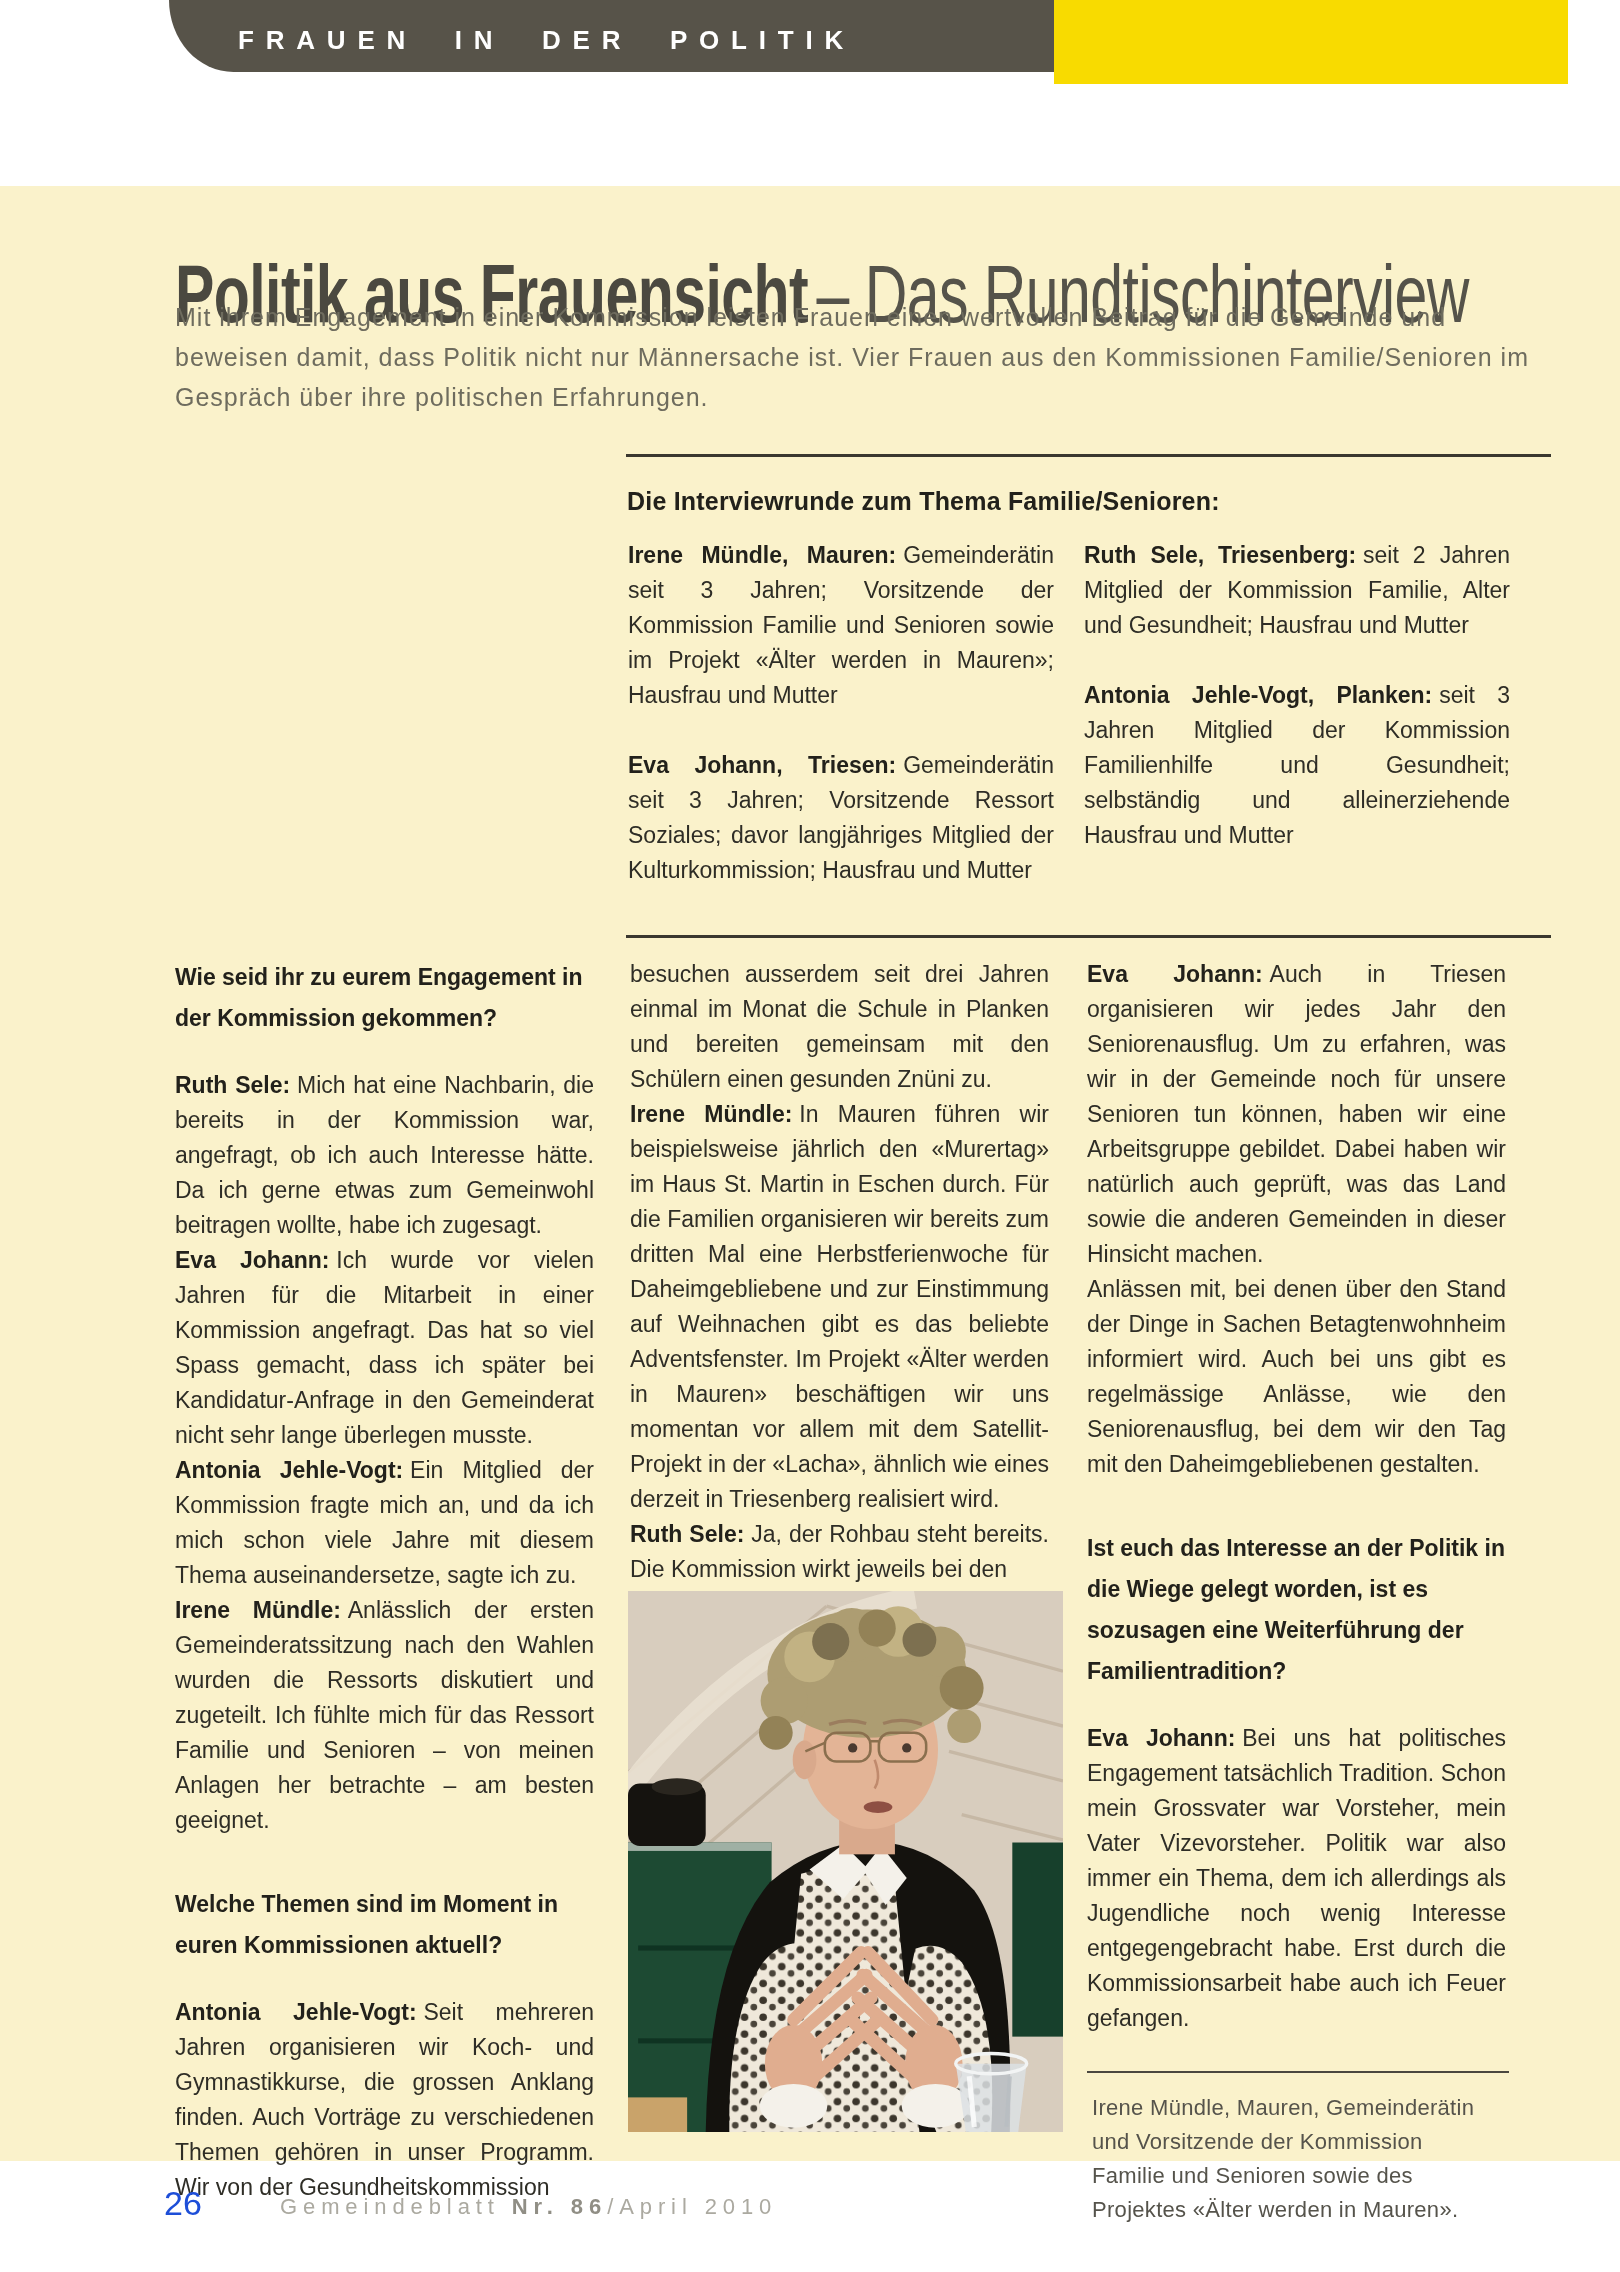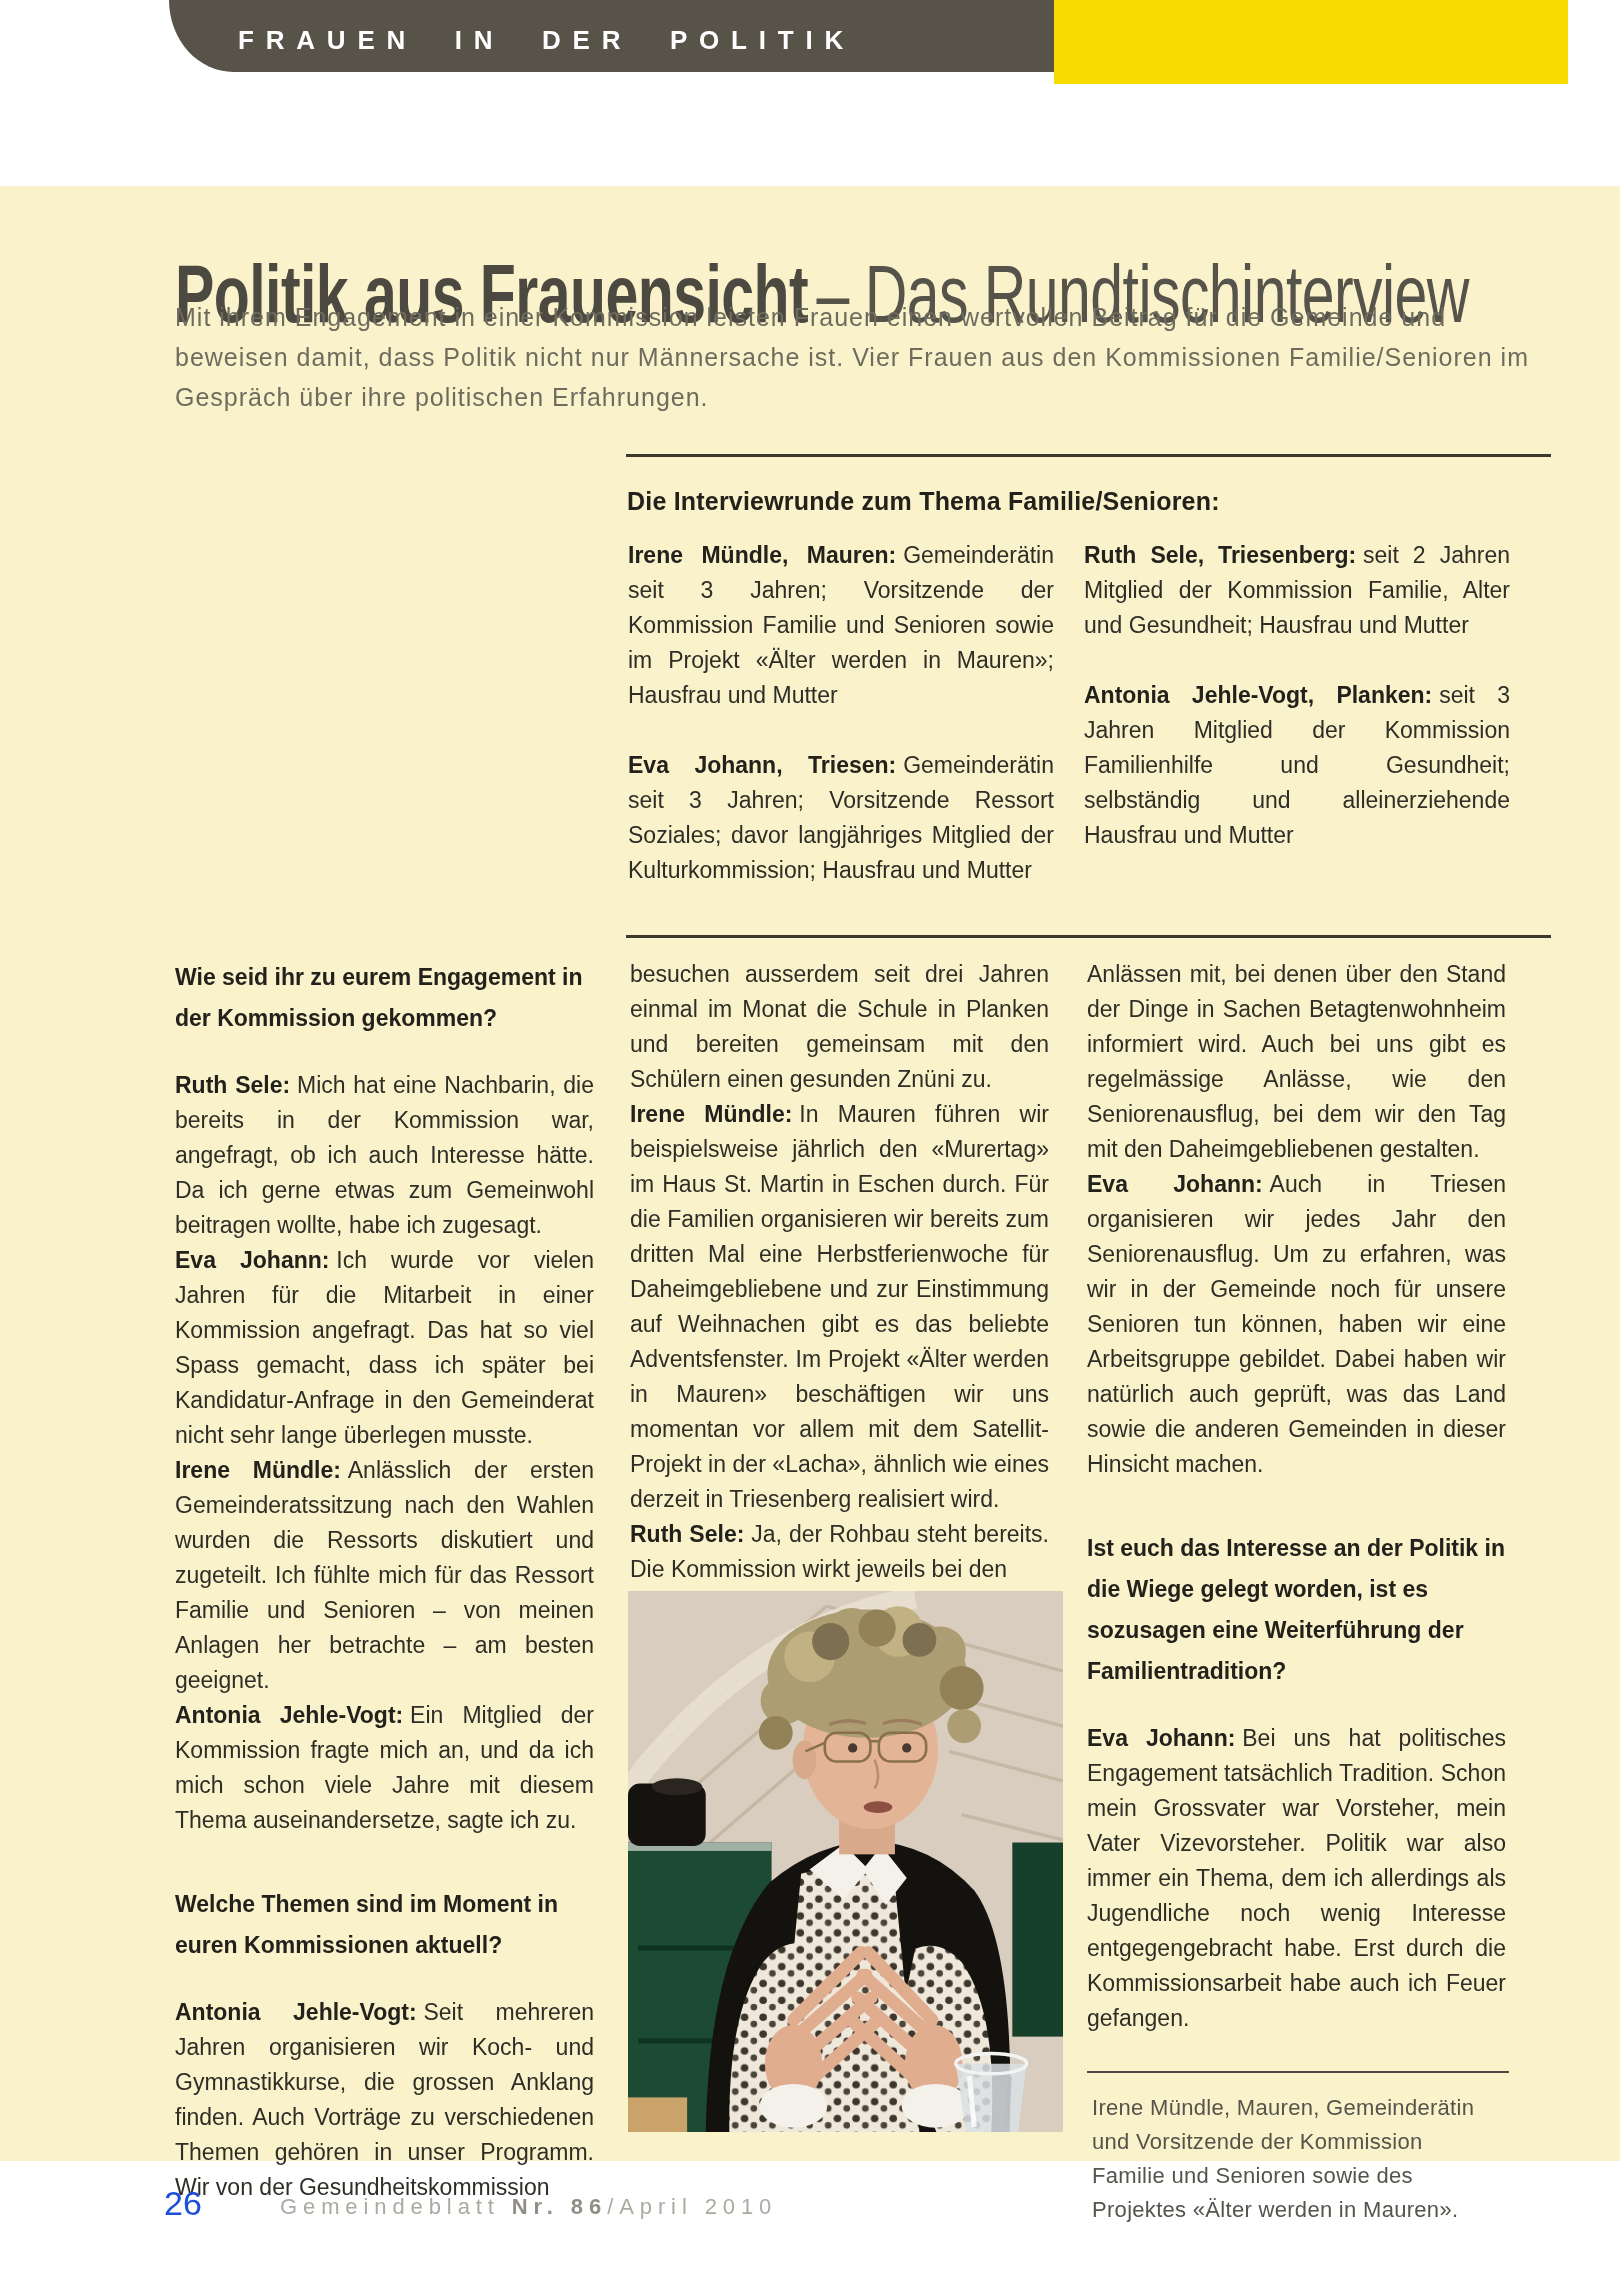--- a/index.html
+++ b/index.html
@@ -78,35 +78,35 @@
   <div class="ibox-col ibox-col-right">
     <p><b class="speaker">Ruth Sele, Triesenberg:</b><span>seit 2 Jahren Mitglied der Kommission Familie, Alter und Gesundheit; Hausfrau und Mutter</span></p>
     <p><b class="speaker">Antonia Jehle-Vogt, Planken:</b><span>seit 3 Jahren Mitglied der Kommission Familienhilfe und Gesundheit; selbständig und alleinerziehende Hausfrau und Mutter</span></p>
   </div>
   <div class="rule rule-box-bottom"></div>
 
   <div class="col col-1">
     <p class="q">Wie seid ihr zu eurem Engagement in der Kommission gekommen?</p>
     <p><b class="speaker">Ruth Sele:</b><span>Mich hat eine Nachbarin, die bereits in der Kommission war, angefragt, ob ich auch Interesse hätte. Da ich gerne etwas zum Gemeinwohl beitragen wollte, habe ich zugesagt.</span></p>
     <p><b class="speaker">Eva Johann:</b><span>Ich wurde vor vielen Jahren für die Mitarbeit in einer Kommission angefragt. Das hat so viel Spass gemacht, dass ich später bei Kandidatur-Anfrage in den Gemeinderat nicht sehr lange überlegen musste.</span></p>
+    <p><b class="speaker">Antonia Jehle-Vogt:</b><span>Ein Mitglied der Kommission fragte mich an, und da ich mich schon viele Jahre mit diesem Thema auseinandersetze, sagte ich zu.</span></p>
     <p><b class="speaker">Irene Mündle:</b><span>Anlässlich der ersten Gemeinderatssitzung nach den Wahlen wurden die Ressorts diskutiert und zugeteilt. Ich fühlte mich für das Ressort Familie und Senioren – von meinen Anlagen her betrachte – am besten geeignet.</span></p>
-    <p><b class="speaker">Antonia Jehle-Vogt:</b><span>Ein Mitglied der Kommission fragte mich an, und da ich mich schon viele Jahre mit diesem Thema auseinandersetze, sagte ich zu.</span></p>
     <p class="q mid">Welche Themen sind im Moment in euren Kommissionen aktuell?</p>
     <p><b class="speaker">Antonia Jehle-Vogt:</b><span>Seit mehreren Jahren organisieren wir Koch- und Gymnastikkurse, die grossen Anklang finden. Auch Vorträge zu verschiedenen Themen gehören in unser Programm. Wir von der Gesundheitskommission</span></p>
   </div>
 
   <div class="col col-2">
     <p><span>besuchen ausserdem seit drei Jahren einmal im Monat die Schule in Planken und bereiten gemeinsam mit den Schülern einen gesunden Znüni zu.</span></p>
     <p><b class="speaker">Irene Mündle:</b><span>In Mauren führen wir beispielsweise jährlich den «Murertag» im Haus St. Martin in Eschen durch. Für die Familien organisieren wir bereits zum dritten Mal eine Herbstferienwoche für Daheimgebliebene und zur Einstimmung auf Weihnachen gibt es das beliebte Adventsfenster. Im Projekt «Älter werden in Mauren» beschäftigen wir uns momentan vor allem mit dem Satellit-Projekt in der «Lacha», ähnlich wie eines derzeit in Triesenberg realisiert wird.</span></p>
     <p><b class="speaker">Ruth Sele:</b><span>Ja, der Rohbau steht bereits. Die Kommission wirkt jeweils bei den</span></p>
   </div>
 
   <div class="col col-3">
+    <p><b class="speaker">Eva Johann:</b><span>Auch in Triesen organisieren wir jedes Jahr den Seniorenausflug. Um zu erfahren, was wir in der Gemeinde noch für unsere Senioren tun können, haben wir eine Arbeitsgruppe gebildet. Dabei haben wir natürlich auch geprüft, was das Land sowie die anderen Gemeinden in dieser Hinsicht machen.</span></p>
     <p><span>Anlässen mit, bei denen über den Stand der Dinge in Sachen Betagtenwohnheim informiert wird. Auch bei uns gibt es regelmässige Anlässe, wie den Seniorenausflug, bei dem wir den Tag mit den Daheimgebliebenen gestalten.</span></p>
-    <p><b class="speaker">Eva Johann:</b><span>Auch in Triesen organisieren wir jedes Jahr den Seniorenausflug. Um zu erfahren, was wir in der Gemeinde noch für unsere Senioren tun können, haben wir eine Arbeitsgruppe gebildet. Dabei haben wir natürlich auch geprüft, was das Land sowie die anderen Gemeinden in dieser Hinsicht machen.</span></p>
     <p class="q mid">Ist euch das Interesse an der Politik in die Wiege gelegt worden, ist es sozusagen eine Weiterführung der Familientradition?</p>
     <p><b class="speaker">Eva Johann:</b><span>Bei uns hat politisches Engagement tatsächlich Tradition. Schon mein Grossvater war Vorsteher, mein Vater Vizevorsteher. Politik war also immer ein Thema, dem ich allerdings als Jugendliche noch wenig Interesse entgegengebracht habe. Erst durch die Kommissionsarbeit habe auch ich Feuer gefangen.</span></p>
     <div class="caption-block">
       <div class="caption-rule"></div>
       <p class="caption">Irene Mündle, Mauren, Gemeinderätin und Vorsitzende der Kommission Familie und Senioren sowie des Projektes «Älter werden in Mauren».</p>
     </div>
   </div>
 
   <svg class="photo" viewBox="0 0 515 641" preserveAspectRatio="none" role="img">
 

